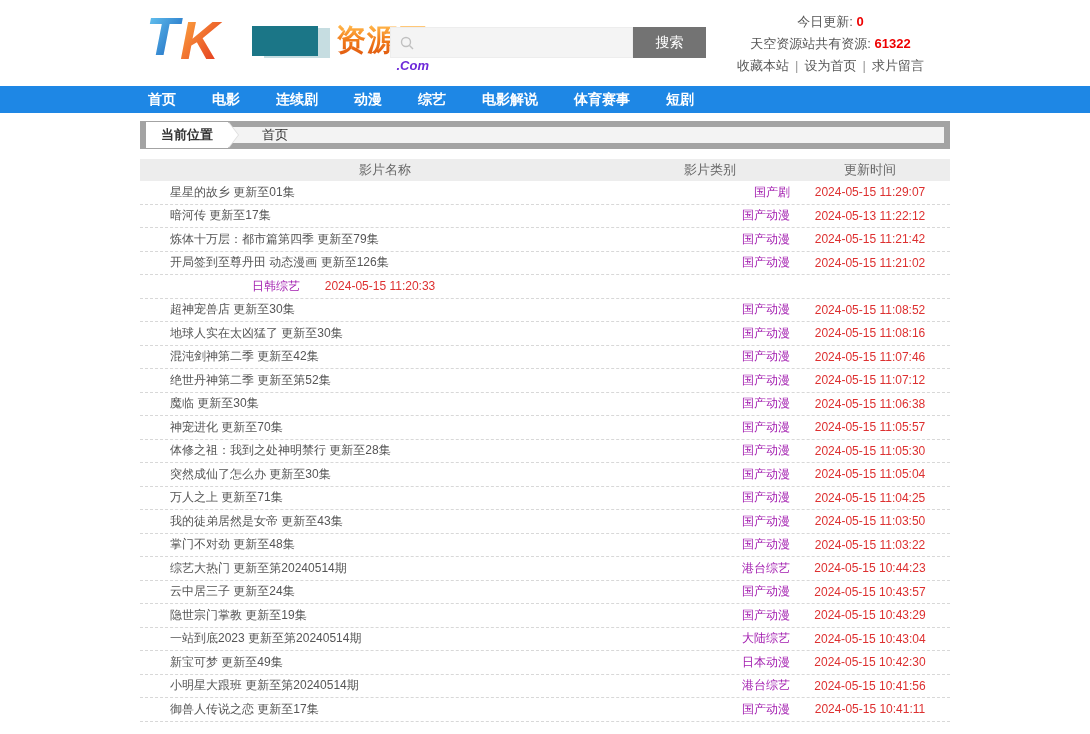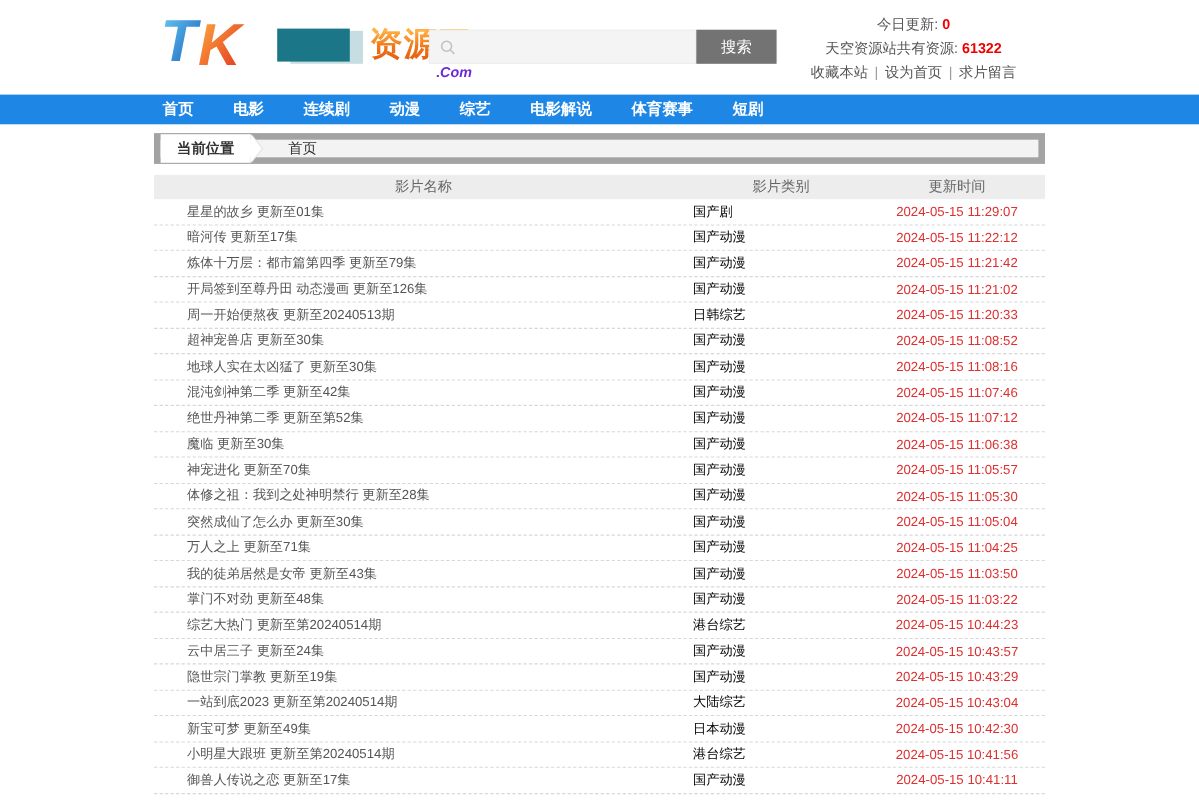--- a/index.html
+++ b/index.html
@@ -41,21 +41,21 @@
   .bc-home { color:#333; }
 
   
   .vod-table { margin-top:10px; }
   .thead { display:flex; align-items:center; height:22px; background:#ededed; color:#666; font-size:13px;font-family:Liberation Mono, monospace; }
   .th-name { flex:1; text-align:center; }
   .th-cat, .th-time { width:160px; text-align:center; }
   .trow { display:flex; align-items:center; height:23.5px; border-bottom:1px dashed #d8d8d8; font-size:12px; }
   .cell-name { flex:1; padding-left:30px; overflow:hidden; white-space:nowrap; }
   .cell-name a { color:#555; }
-  .cell-cat { width:160px; text-align:left; color:#000000; }
+  .cell-cat { width:160px; text-align:right; color:#a21caf; }
   .cell-time { width:160px; text-align:center; color:#dd3030; }
 </style>
 </head>
 <body>
 
 <div class="site-header">
   <div class="container">
     <div class="logo">
       <svg width="104" height="58" viewBox="0 0 104 58">
         <defs>
@@ -130,43 +130,40 @@
     </div>
     <div class="cell-cat">国产剧</div>
     <div class="cell-time">2024-05-15 11:29:07</div>
   </div>
 
   <div class="trow">
     <div class="cell-name">
       <a>暗河传 更新至17集</a>
     </div>
     <div class="cell-cat">国产动漫</div>
-    <div class="cell-time">2024-05-15 11:22:12</div>
+    <div class="cell-time">2024-05-13 11:22:12</div>
   </div>
 
   <div class="trow">
     <div class="cell-name">
       <a>炼体十万层：都市篇第四季 更新至79集</a>
     </div>
     <div class="cell-cat">国产动漫</div>
     <div class="cell-time">2024-05-15 11:21:42</div>
   </div>
 
   <div class="trow">
     <div class="cell-name">
       <a>开局签到至尊丹田 动态漫画 更新至126集</a>
     </div>
     <div class="cell-cat">国产动漫</div>
     <div class="cell-time">2024-05-15 11:21:02</div>
   </div>
 
   <div class="trow">
-    <div class="cell-name">
-      <a>周一开始便熬夜 更新至20240513期</a>
-    </div>
     <div class="cell-cat">日韩综艺</div>
     <div class="cell-time">2024-05-15 11:20:33</div>
   </div>
 
   <div class="trow">
     <div class="cell-name">
       <a>超神宠兽店 更新至30集</a>
     </div>
     <div class="cell-cat">国产动漫</div>
     <div class="cell-time">2024-05-15 11:08:52</div>

